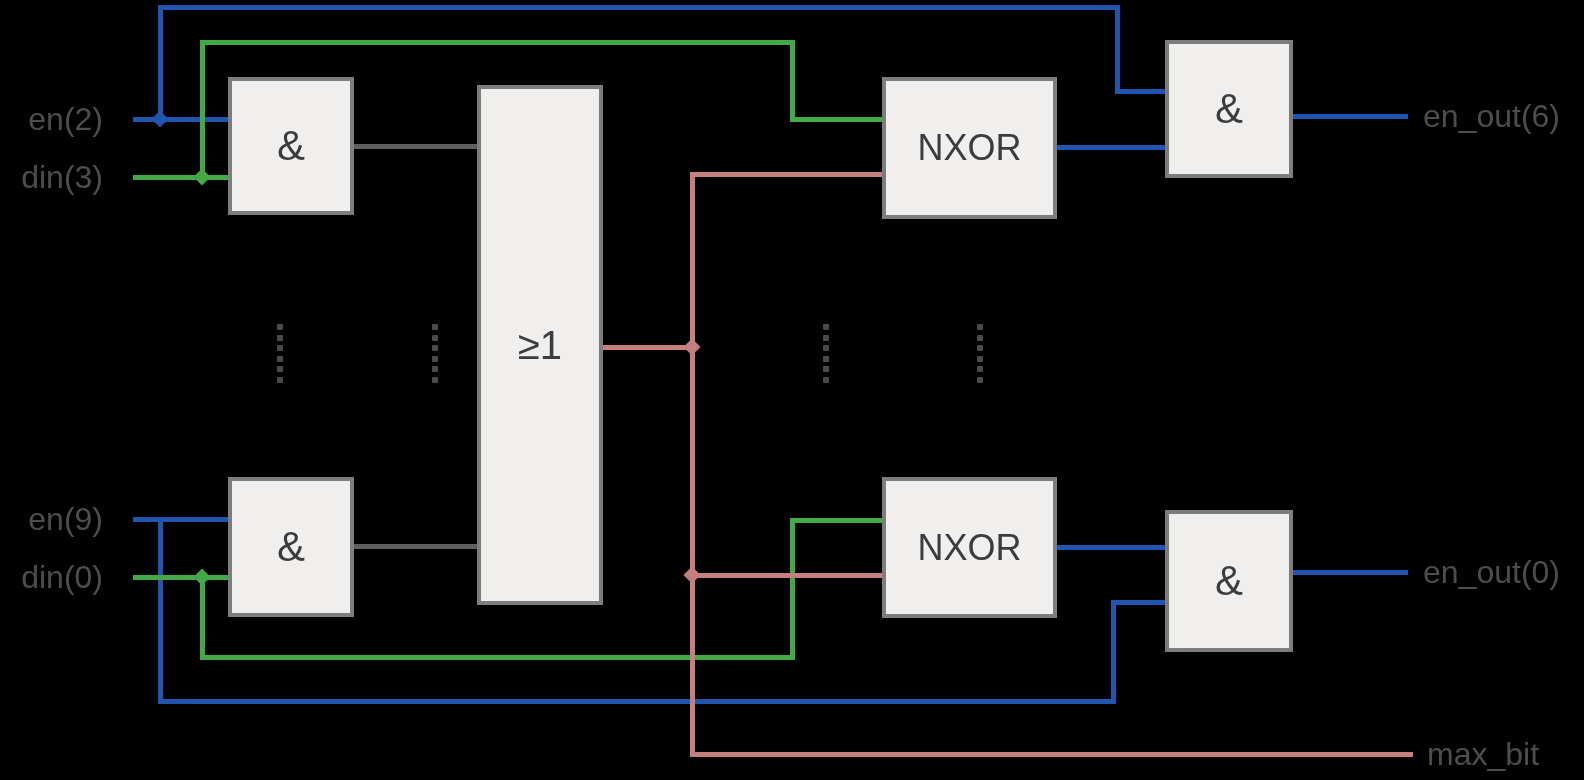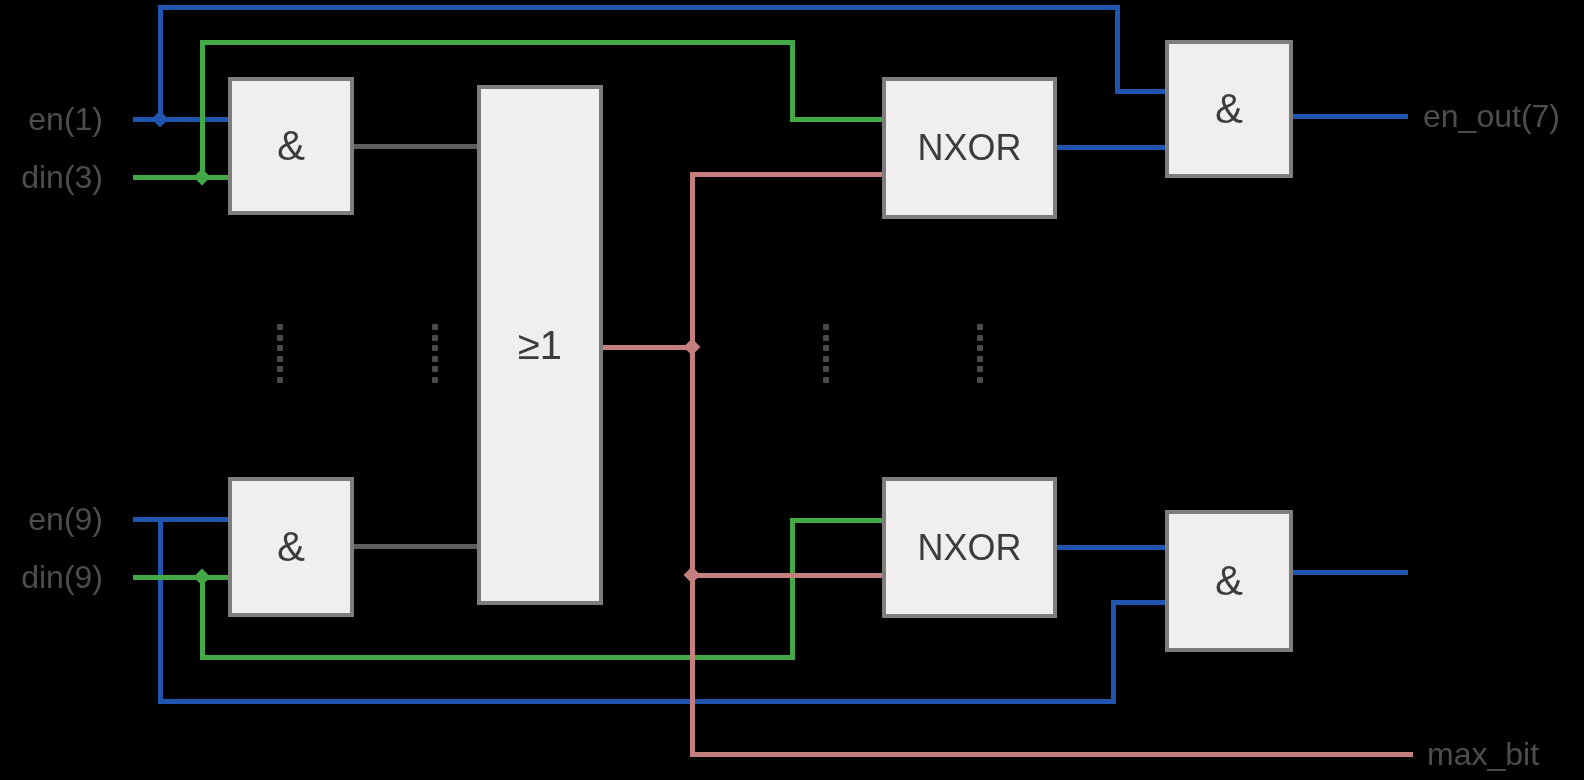--- a/index.html
+++ b/index.html
@@ -100,19 +100,20 @@
     <div class="ellipsis-dot" style="left: 823px; top: 345px; width: 6px; height: 6px; background: rgb(74, 74, 74);"></div>
     <div class="ellipsis-dot" style="left: 823px; top: 355.5px; width: 6px; height: 6px; background: rgb(74, 74, 74);"></div>
     <div class="ellipsis-dot" style="left: 823px; top: 366px; width: 6px; height: 6px; background: rgb(74, 74, 74);"></div>
     <div class="ellipsis-dot" style="left: 823px; top: 376.5px; width: 6px; height: 6px; background: rgb(74, 74, 74);"></div>
     <div class="ellipsis-dot" style="left: 977px; top: 324px; width: 6px; height: 6px; background: rgb(74, 74, 74);"></div>
     <div class="ellipsis-dot" style="left: 977px; top: 334.5px; width: 6px; height: 6px; background: rgb(74, 74, 74);"></div>
     <div class="ellipsis-dot" style="left: 977px; top: 345px; width: 6px; height: 6px; background: rgb(74, 74, 74);"></div>
     <div class="ellipsis-dot" style="left: 977px; top: 355.5px; width: 6px; height: 6px; background: rgb(74, 74, 74);"></div>
     <div class="ellipsis-dot" style="left: 977px; top: 366px; width: 6px; height: 6px; background: rgb(74, 74, 74);"></div>
     <div class="ellipsis-dot" style="left: 977px; top: 376.5px; width: 6px; height: 6px; background: rgb(74, 74, 74);"></div>
-    <div class="port-label" style="right: 1481px; top: 119px; color: rgb(77, 77, 77);">en(1)</div>
+    <div class="port-label" style="right: 1481px; top: 119px; color: rgb(77, 77, 77);">en(2)</div>
     <div class="port-label" style="right: 1481px; top: 177px; color: rgb(77, 77, 77);">din(3)</div>
     <div class="port-label" style="right: 1481px; top: 519px; color: rgb(77, 77, 77);">en(9)</div>
-    <div class="port-label" style="right: 1481px; top: 577px; color: rgb(77, 77, 77);">din(9)</div>
-    <div class="port-label" style="left: 1423px; top: 116px; color: rgb(77, 77, 77);">en_out(7)</div>
+    <div class="port-label" style="right: 1481px; top: 577px; color: rgb(77, 77, 77);">din(0)</div>
+    <div class="port-label" style="left: 1423px; top: 116px; color: rgb(77, 77, 77);">en_out(6)</div>
+    <div class="port-label" style="left: 1423px; top: 572px; color: rgb(77, 77, 77);">en_out(0)</div>
     <div class="port-label" style="left: 1427px; top: 754px; color: rgb(77, 77, 77);">max_bit</div>
   </div>
 
 </body></html>

